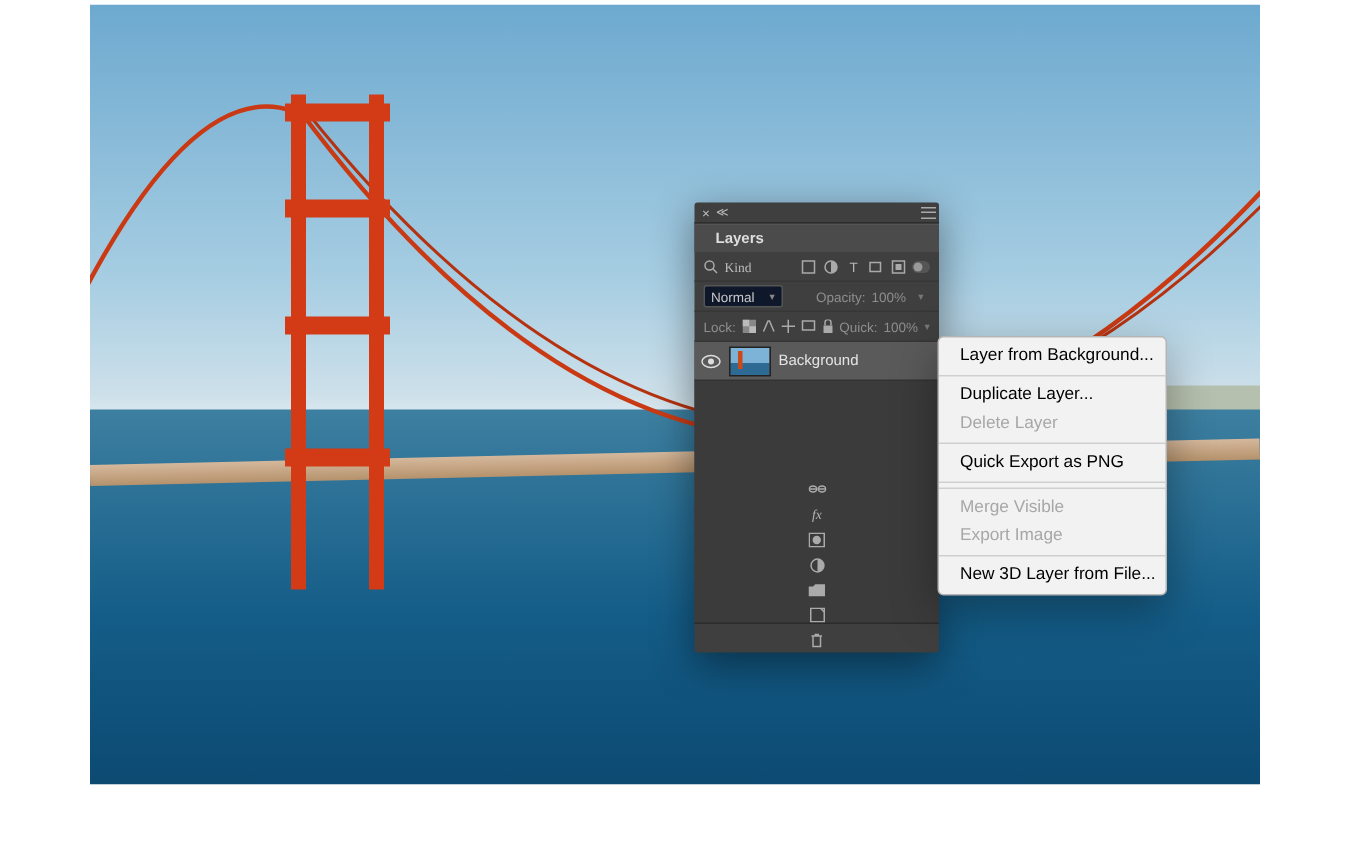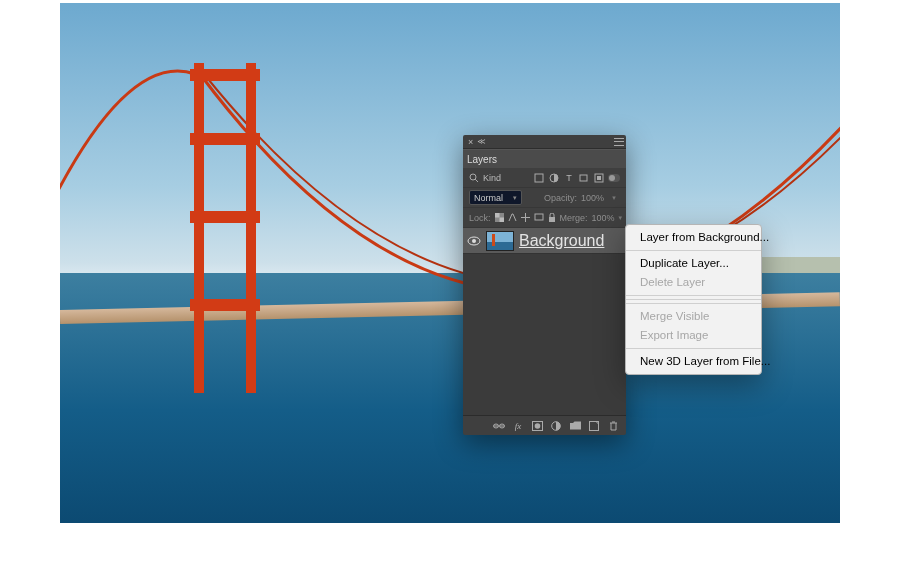--- a/index.html
+++ b/index.html
@@ -108,22 +108,22 @@
       position: absolute;
       right: 2px;
       top: 50%;
       transform: translateY(-50%);
       width: 10px; height: 8px;
       display: flex; flex-direction: column; justify-content: space-between;
     }
     .dotsquare span { display:block; height:1px; background:#aaa; }
     .tab-label {
       background: #4b4b4b;
-      padding: 4px 4px 3px;
-      font-weight: normal;
+      padding: 4px 14px 3px;
+      font-weight: bold;
       color: #ddd;
       border-top: 1px solid #555;
       font-size: 10px;
     }
     .lp-row {
       display: flex;
       align-items: center;
       padding: 3px 6px;
       gap: 4px;
       border-bottom: 1px solid #373737;
@@ -174,37 +174,38 @@
     }
     .thumb::after {
       content:'';
       position:absolute; left:5px; top:2px;
       width:3px; height:12px; background:#cc4a1a;
     }
     .layer-area {
       flex: 1;
       background: #3b3b3b;
     }
-    .layer-name { font-size: 16px; color: #e4e4e4; text-decoration: underline; }
+    .layer-name { font-size: 10px; color: #e4e4e4; }
     .lp-bottom {
       display: flex;
       gap: 7px;
       padding: 3px 7px;
       border-top: 1px solid #2b2b2b;
       justify-content: flex-end;
       height: 20px;
       align-items: center;
+      flex-direction: column;
     }
 
     
     .context-menu {
       position: absolute;
       left: 625px;
       top: 224px;
-      width: 137px;
+      width: 153px;
       background: #f2f2f2;
       border: 1px solid #b5b5b5;
       border-radius: 4px;
       box-shadow: 0 10px 30px rgba(0,0,0,.35);
       padding: 3px 0;
       font-size: 11.5px;
       color: #000;
     }
     .cm-item {
       padding: 2px 14px;
@@ -262,21 +263,21 @@
   </div>
   <div class="tab-label">Layers</div>
 
   <div class="lp-row">
     <span class="search-ico">
       <svg width="10" height="10" viewBox="0 0 10 10">
           <circle cx="4" cy="4" r="3" stroke="#aaa" stroke-width="1" fill="none"></circle>
           <line x1="6.2" y1="6.2" x2="9" y2="9" stroke="#aaa" stroke-width="1"></line>
         </svg>
     </span>
-    <span style="color:#bbb;font-size:9px;">Kind</span>
+    <span style="color:#bbb;font-size:9px;font-family:Liberation Serif, serif;">Kind</span>
     <div class="lp-filter-icons">
       <span class="mini-ico">
           <svg width="10" height="10">
             <rect x="1" y="1" width="8" height="8" fill="none" stroke="#aaa"></rect>
           </svg>
         </span>
       <span class="mini-ico">
           <svg width="10" height="10">
             <circle cx="5" cy="5" r="4" fill="none" stroke="#aaa"></circle>
             <path d="M5 1 A4 4 0 0 1 5 9 Z" fill="#aaa"></path>
@@ -336,21 +337,21 @@
         <svg width="10" height="9">
           <rect x="1" y="1" width="8" height="6" stroke="#aaa" fill="none"></rect>
         </svg>
       </span>
     <span class="mini-ico">
         <svg width="8" height="9">
           <rect x="1" y="4" width="6" height="5" fill="#aaa"></rect>
           <path d="M2 4 V2 a2 2 0 0 1 4 0 V4" stroke="#aaa" fill="none"></path>
         </svg>
       </span>
-    <span class="slider-label" style="margin-left:auto;">Merge:</span>
+    <span class="slider-label" style="margin-left:auto;">Quick:</span>
     <span class="slider-label">100%</span>
     <span class="mini-ico" style="font-size:7px;color:#777;">▾</span>
   </div>
 
   <div class="layer-row">
     <span class="eye">
       <svg width="14" height="14" viewBox="0 0 14 14">
           <ellipse cx="7" cy="7" rx="6" ry="4" fill="none" stroke="#ddd"></ellipse>
           <circle cx="7" cy="7" r="2" fill="#ddd"></circle>
         </svg>
@@ -400,19 +401,20 @@
       </span>
   </div>
 </div>
 
 <div class="context-menu" id="ctxmenu">
     <div class="cm-item">Layer from Background...</div>
     <div class="cm-sep"></div>
     <div class="cm-item">Duplicate Layer...</div>
     <div class="cm-item disabled">Delete Layer</div>
     <div class="cm-sep"></div>
+    <div class="cm-item">Quick Export as PNG</div>
     <div class="cm-sep"></div>
     <div class="cm-sep"></div>
     <div class="cm-item disabled">Merge Visible</div>
     <div class="cm-item disabled">Export Image</div>
     <div class="cm-sep"></div>
     <div class="cm-item">New 3D Layer from File...</div>
   </div>
 
 </body></html>

